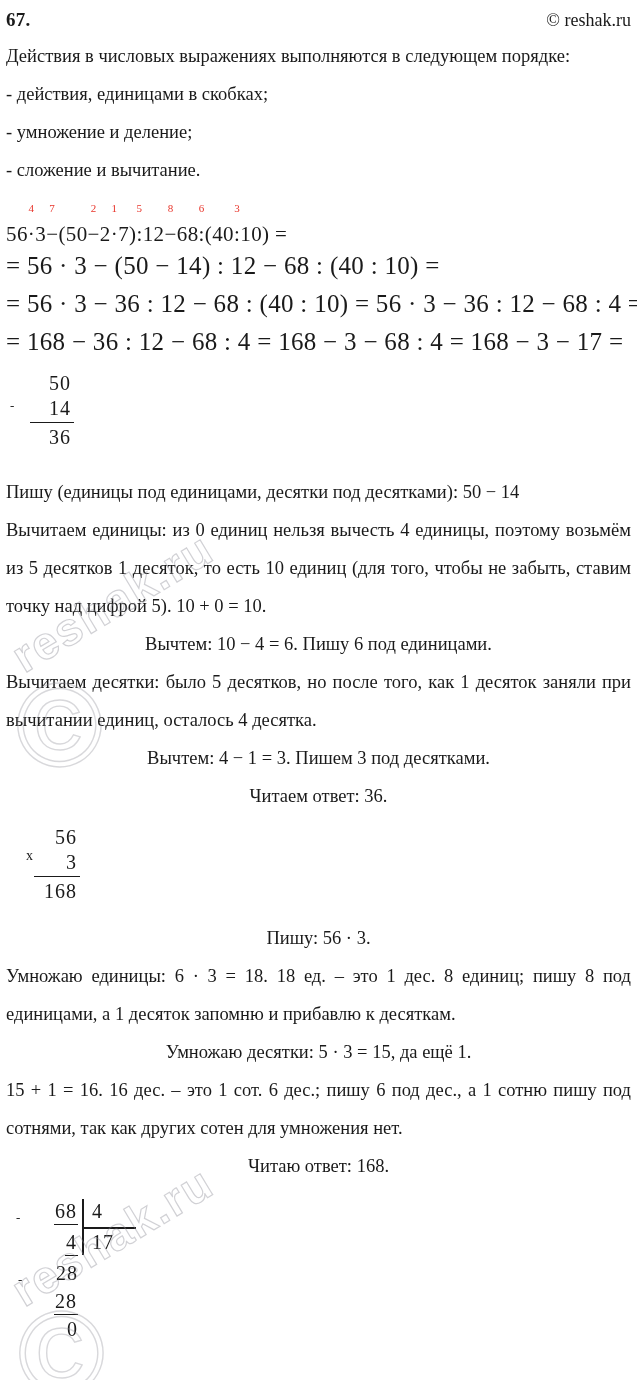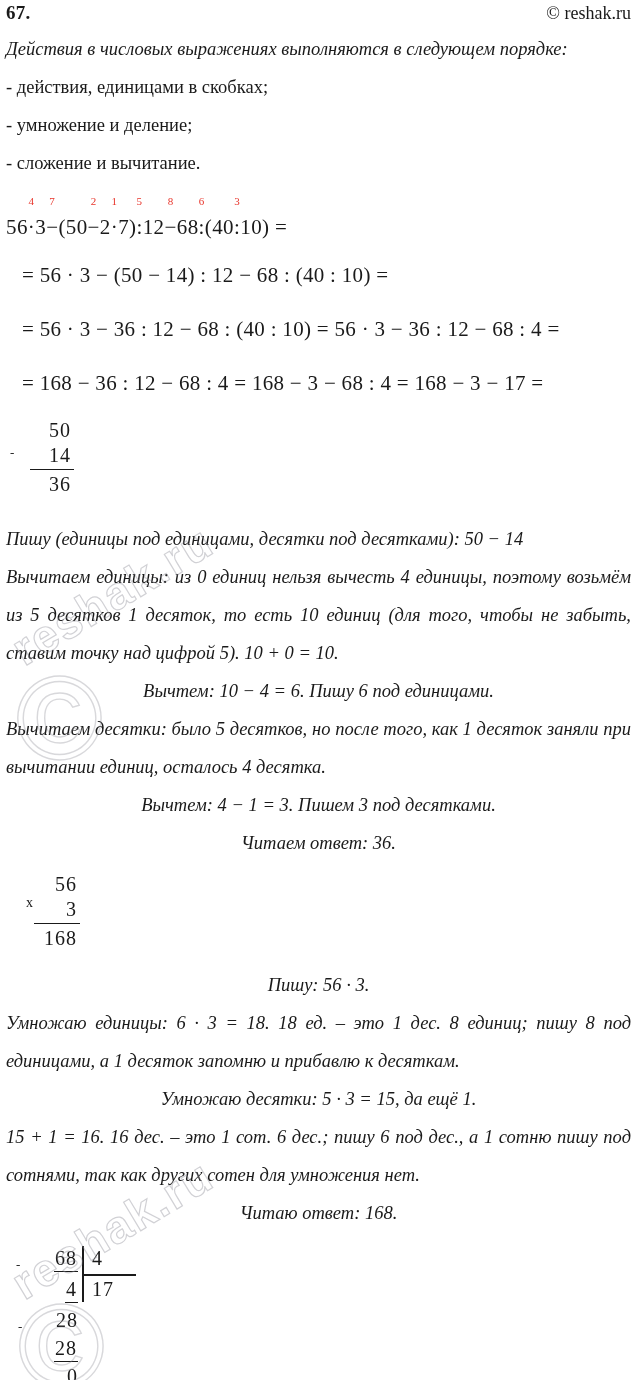--- a/index.html
+++ b/index.html
@@ -21,21 +21,21 @@
     width: 637px;
     height: 1380px;
     box-sizing: border-box;
     padding: 0 4px;
   }
 
   
   .header {
     position: relative;
     height: 26px;
-    margin-top: 2px;
+    margin-top: 9px;
   }
   .task-number {
     position: absolute;
     left: 2px;
     top: 0;
     font-size: 19px;
     font-weight: bold;
     letter-spacing: 0.2px;
   }
   .copyright {
@@ -47,21 +47,20 @@
   }
 
   
   .para {
     font-size: 18.5px;
     line-height: 38px;
     text-align: justify;
     text-justify: inter-word;
     margin: 0;
     padding: 0 2px 0 2px;
-    font-style: italic;
   }
   .para.nojust {
     text-align: center;
   }
   .para.lead { margin-top: 2px; }
 
   .bullet {
     font-size: 18.5px;
     line-height: 38px;
     margin: 0;
@@ -93,26 +92,26 @@
     top: -19px;
     left: 50%;
     transform: translateX(-50%);
     font-size: 11px;
     color: #e8342a;
     font-weight: normal;
     line-height: 1;
   }
 
   .eqline {
-    font-size: 21px;
+    font-size: 25px;
     line-height: 38px;
     letter-spacing: 0.3px;
     white-space: nowrap;
     padding-left: 2px;
-    margin: 16px;
+    margin: 0;
   }
 
   
   .colcalc {
     position: relative;
     margin: 10px 0 6px 0;
     padding-left: 8px;
     font-size: 20px;
     line-height: 25px;
   }

